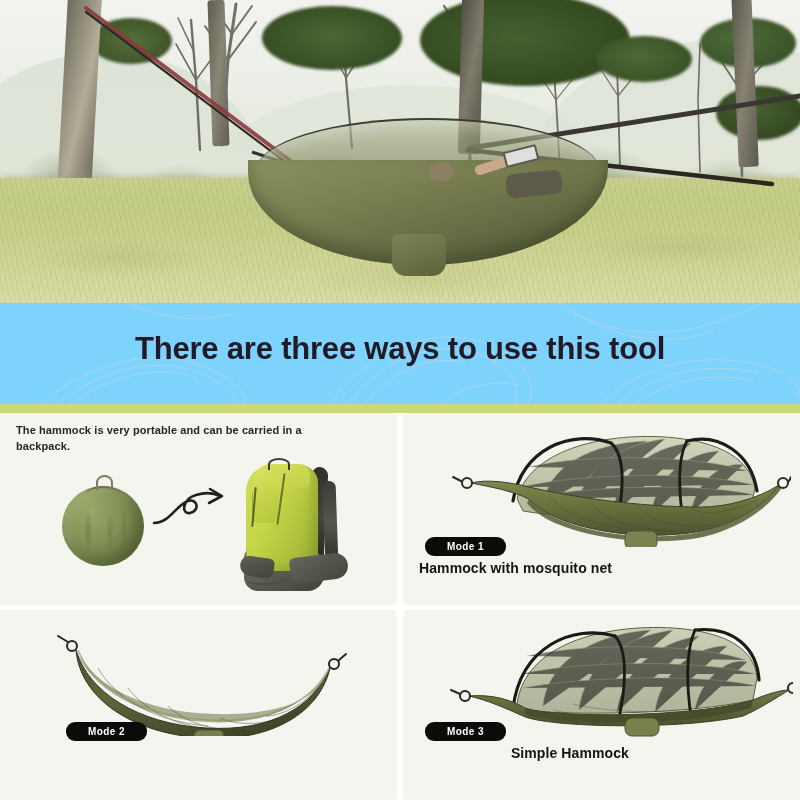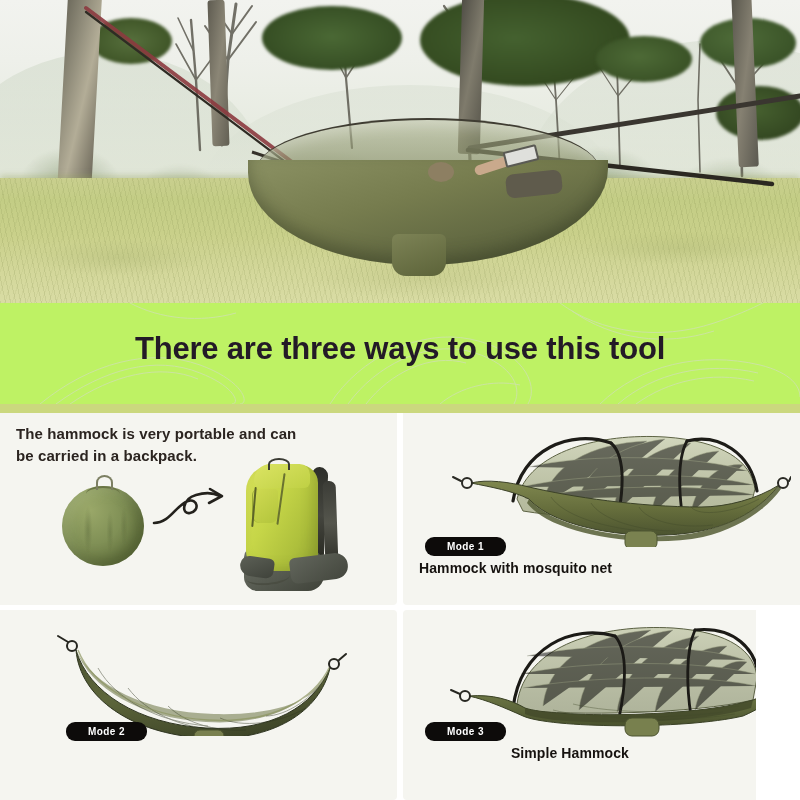--- a/index.html
+++ b/index.html
@@ -163,21 +163,21 @@
   .hh-torso {
     position:absolute; left:78px; top:20px; width:56px; height:24px;
     background:#5f5b4c; border-radius:8px; transform: rotate(-6deg);
   }
 
   
   .title-band {
     position: absolute;
     left: 0; top: 303px;
     width: 800px; height: 101px;
-    background: #bef264;
+    background: #7dd3fc;
     overflow: hidden;
   }
   .contours {
     position: absolute; inset: 0;
     opacity: .5;
   }
   .page-title {
     position: absolute;
     left: 0; top: 28px;
     width: 800px;
@@ -204,27 +204,27 @@
     background: #ffffff;
   }
   .cell {
     position: absolute;
     background: #f5f5f0;
     overflow: hidden;
   }
   .cell.tl { left: 0;     top: 0;   width: 397px; height: 192px; border-radius: 0 0 4px 0; }
   .cell.tr { left: 403px; top: 0;   width: 397px; height: 192px; border-radius: 0 0 0 4px; padding-left: 36px; }
   .cell.bl { left: 0;     top: 197px; width: 397px; height: 190px; border-radius: 0 4px 4px 0; }
-  .cell.br { left: 403px; top: 197px; width: 353px; height: 190px; border-radius: 4px 0 0 4px; }
+  .cell.br { left: 403px; top: 197px; width: 397px; height: 190px; border-radius: 4px 0 0 4px; }
 
   .cell-caption {
     position: absolute;
     left: 16px; top: 10px;
     width: 300px;
-    font-size: 15px;
+    font-size: 11px;
     font-weight: bold;
     line-height: 1.45;
     color: #2b2420;
     letter-spacing: .1px;
   }
 
   .badge {
     position: absolute;
     display: inline-block;
     background: #0d0b0a;

